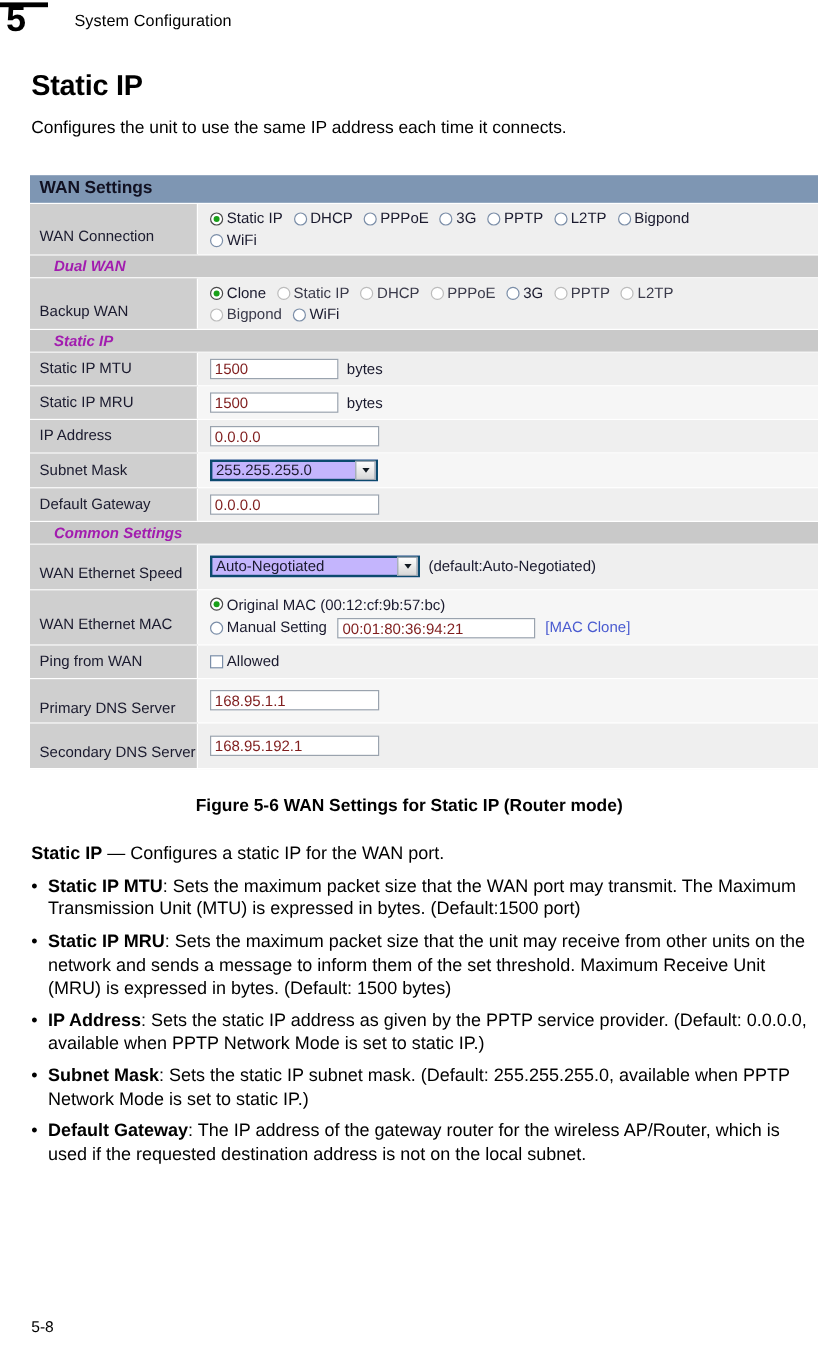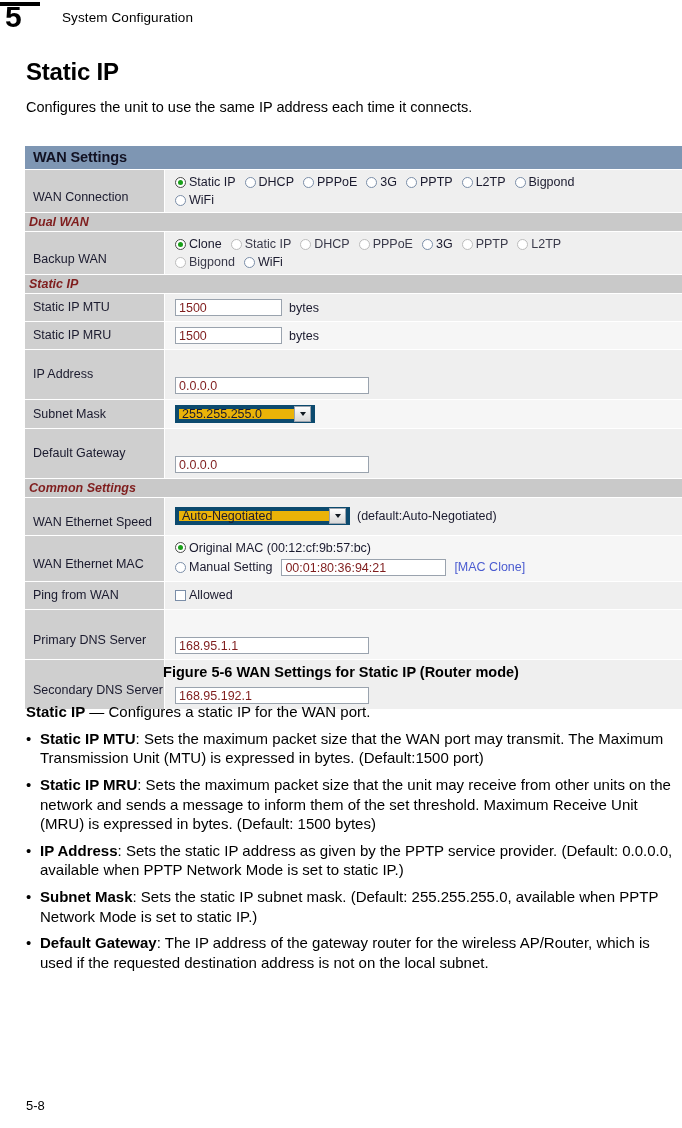--- a/index.html
+++ b/index.html
@@ -84,25 +84,25 @@
     border-bottom: 1px solid #ffffff;
     padding: 3px 16px 4px 8px;
     font-size: 14.5px;
     font-weight: bold;
     color: #111122;
     letter-spacing: -.1px;
   }
   .ui-section {
     background: #c9c9c9;
     border-bottom: 1px solid #ffffff;
-    padding: 2px 0 2px 4px;
+    padding: 2px 0 2px 20px;
     font-size: 12.5px;
     font-weight: bold;
     font-style: italic;
-    color: #7f1d1d;
+    color: #a21caf;
   }
   .ui-row {
     display: flex;
     align-items: stretch;
     border-bottom: 1px solid #ffffff;
     background: #efefef;
   }
   .ui-row.alt { background: #f6f6f6; }
   .ui-label {
     width: 140px;
@@ -183,28 +183,28 @@
     font-family: "Liberation Sans", sans-serif;
     font-size: 12.5px;
     color: #7f1d1d;
     padding: 0 3px;
     line-height: 16px;
     display: inline-block;
     white-space: nowrap;
     overflow: hidden;
   }
   .input.w-sm { width: 107px; }
-  .input.w-md { width: 194px; margin-top: 22px; }
+  .input.w-md { width: 141px; }
   .input.w-mac { width: 165px; }
 
   
   .select {
     height: 18px;
-    border: 4px solid #0c4a6e;
-    background: #eab308;
+    border: 2px solid #0c4a6e;
+    background: #c4b5fd;
     box-sizing: border-box;
     display: inline-flex;
     align-items: center;
     font-size: 12.5px;
     color: #1a1a2e;
     padding-left: 3px;
   }
   .select.w-mask { width: 140px; }
   .select.w-speed { width: 175px; }
   .select .sel-val { flex: 1; white-space: nowrap; overflow: hidden; }

